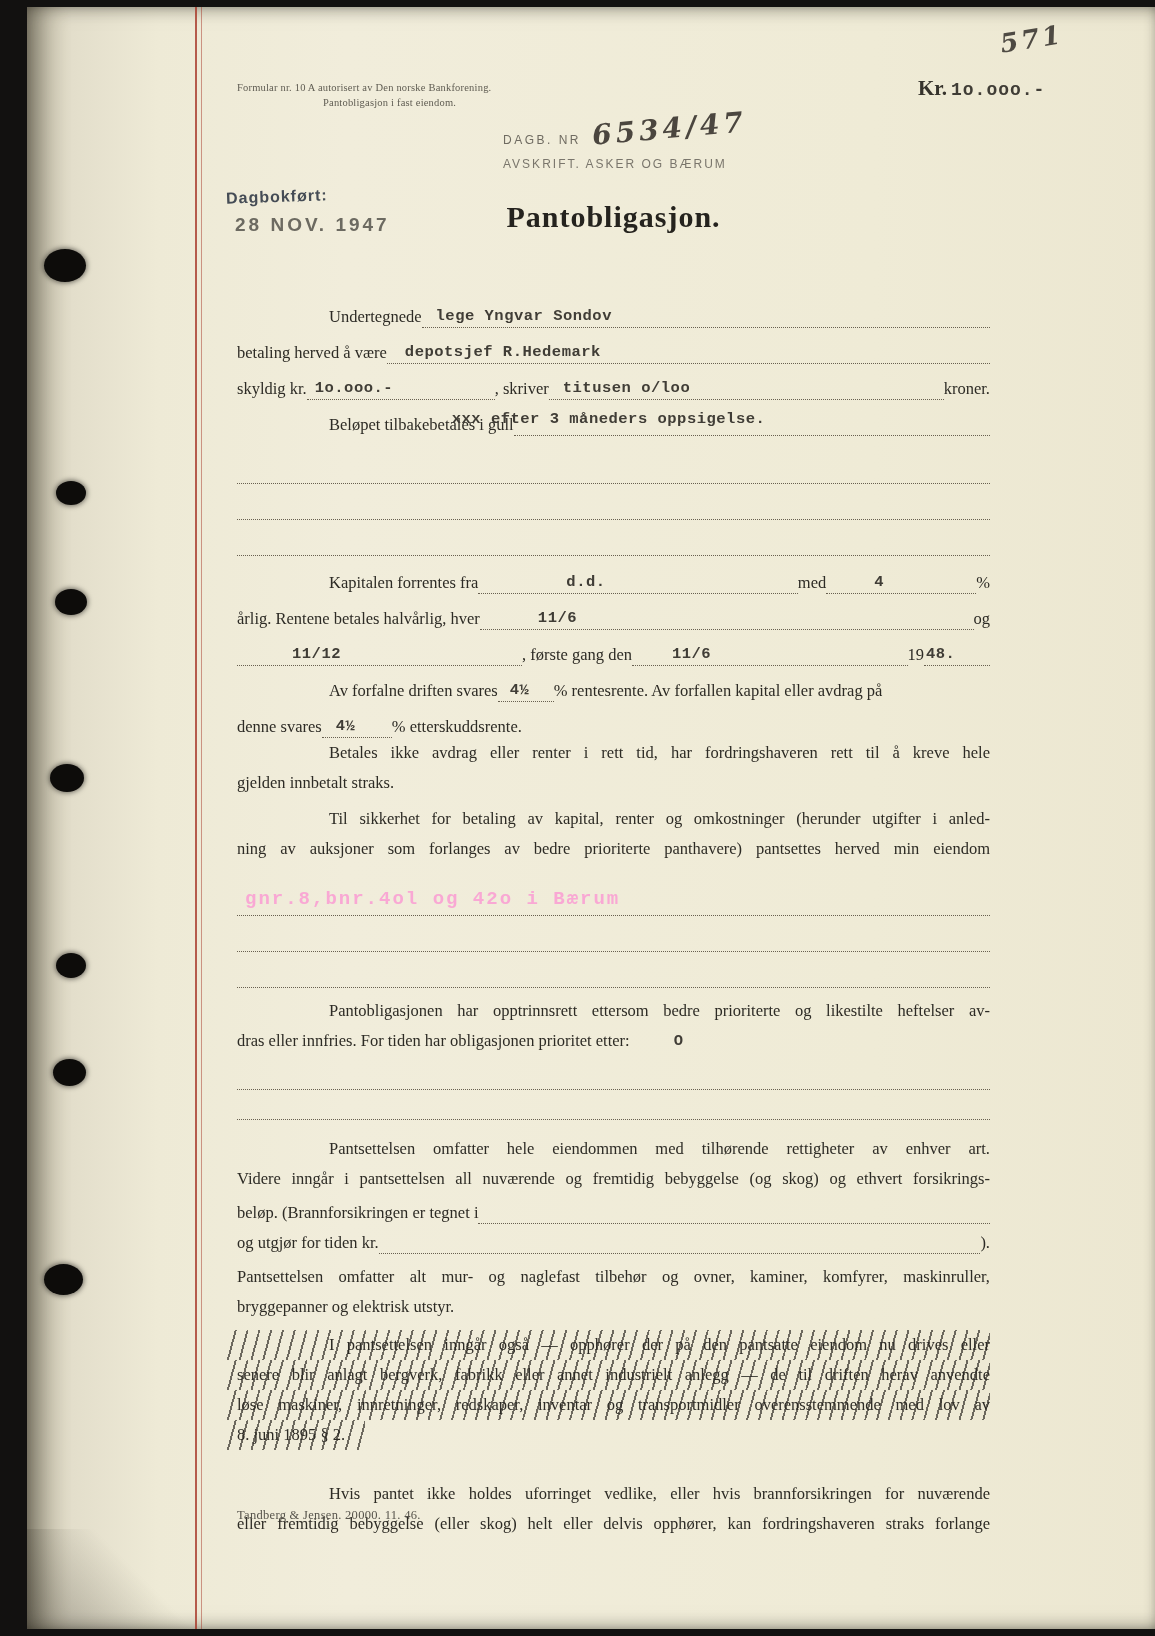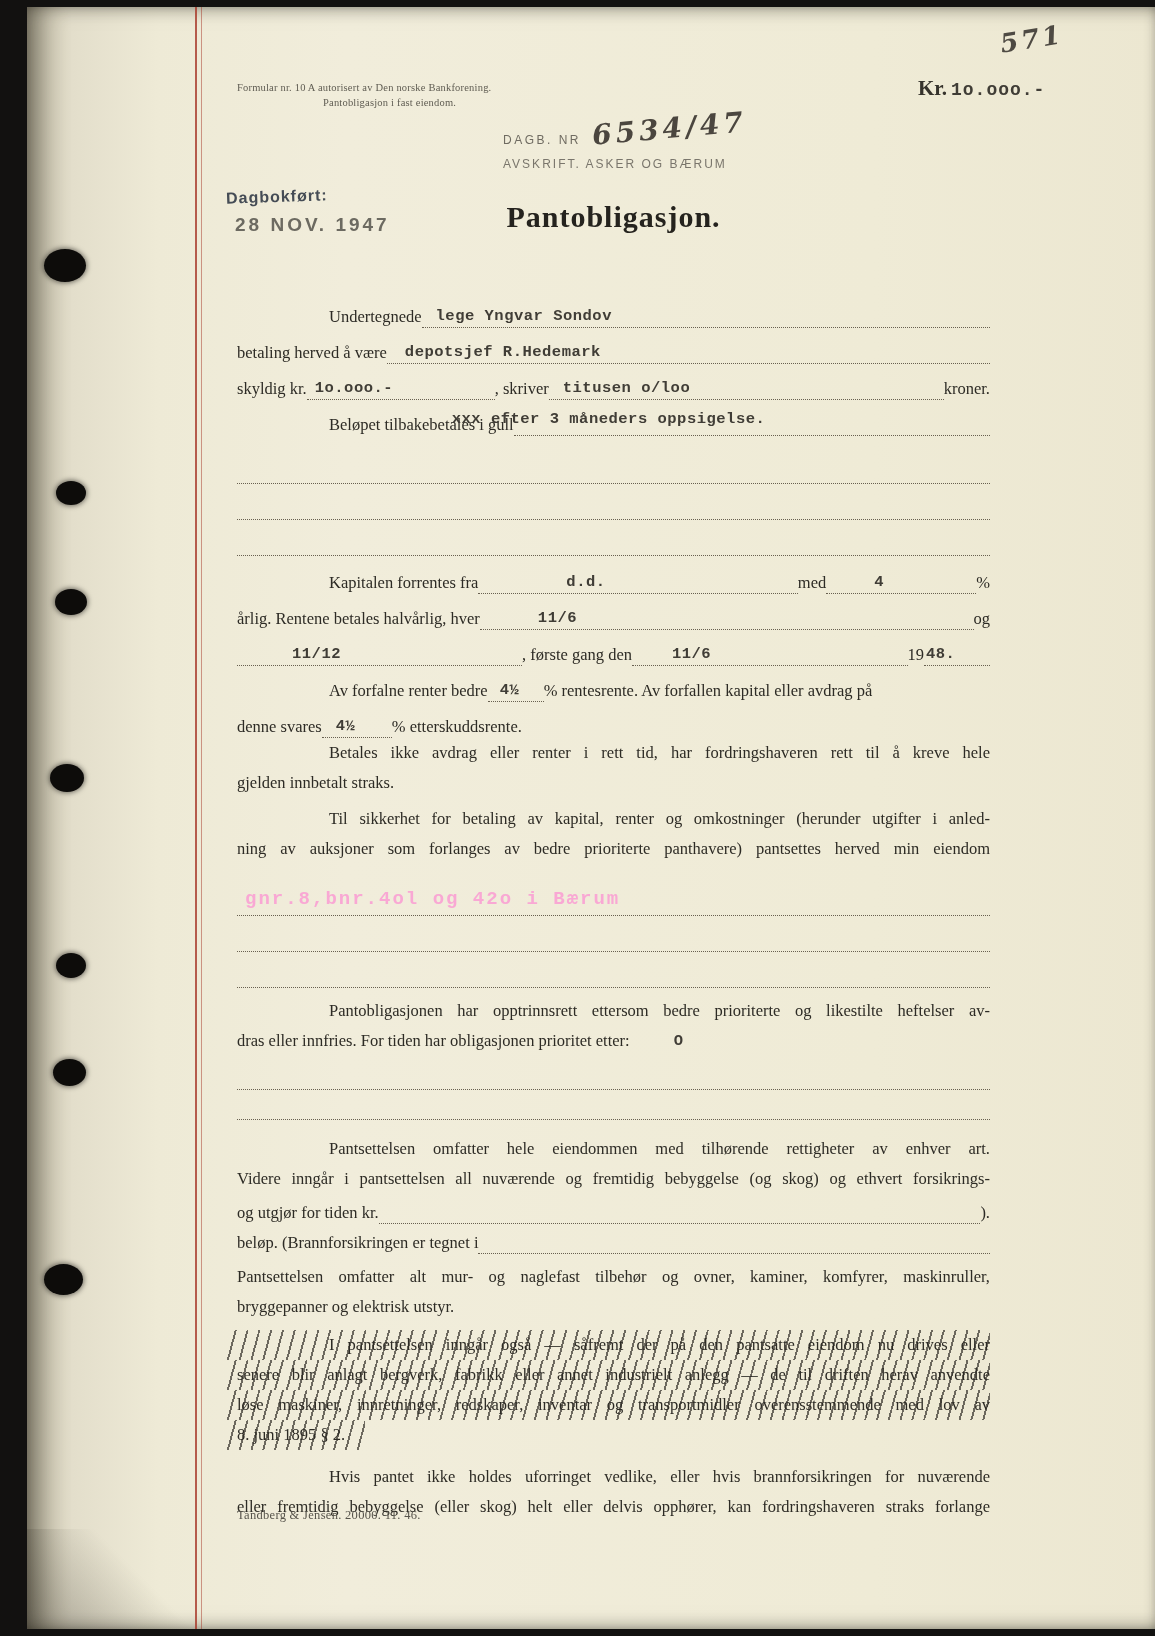--- a/index.html
+++ b/index.html
@@ -181,21 +181,21 @@
       <span class="fill gr">
         <span class="typed" style="left:40px">11/6</span>
       </span>
       <span class="plabel">19</span>
       <span class="fill" style="width:66px">
         <span class="typed" style="left:2px">48.</span>
       </span>
     </div>
 
     <div class="frow ind-pad">
-      <span class="plabel">Av forfalne renter bedre</span>
+      <span class="plabel">Av forfalne driften svares</span>
       <span class="fill" style="width:56px">
         <span class="typed" style="left:12px">4½</span>
       </span>
       <span class="plabel">% rentesrente.  Av forfallen kapital eller avdrag på</span>
     </div>
 
     <div class="frow">
       <span class="plabel">denne svares</span>
       <span class="fill" style="width:70px">
         <span class="typed" style="left:14px">4½</span>
@@ -236,43 +236,43 @@
         <span class="fill gr"></span>
       </div>
     <div class="frow h30">
         <span class="fill gr"></span>
       </div>
 
     <div style="margin-top:14px">
       <div class="jline tind">Pantsettelsen omfatter hele eiendommen med tilhørende rettigheter av enhver art.</div>
       <div class="jline">Videre inngår i pantsettelsen all nuværende og fremtidig bebyggelse (og skog) og ethvert forsikrings-</div>
       <div class="frow h30">
+        <span class="plabel">beløp.  (Brannforsikringen er tegnet i</span>
+        <span class="fill gr"></span>
+      </div>
+      <div class="frow h30">
         <span class="plabel">og utgjør for tiden kr.</span>
         <span class="fill gr"></span>
         <span class="plabel">).</span>
-      </div>
-      <div class="frow h30">
-        <span class="plabel">beløp.  (Brannforsikringen er tegnet i</span>
-        <span class="fill gr"></span>
       </div>
     </div>
 
     <div style="margin-top:8px">
       <div class="jline">Pantsettelsen omfatter alt mur- og naglefast tilbehør og ovner, kaminer, komfyrer, maskinruller,</div>
       <div class="pline">bryggepanner og elektrisk utstyr.</div>
     </div>
 
     <div style="margin-top:8px">
-      <div class="jline tind hatch">I pantsettelsen inngår også — såfremt der på den pantsatte eiendom nu drives eller</div>
+      <div class="jline tind hatch">I pantsettelsen inngår også — opphører der på den pantsatte eiendom nu drives eller</div>
       <div class="jline hatch">senere blir anlagt bergverk, fabrikk eller annet industrielt anlegg — de til driften herav anvendte</div>
       <div class="jline hatch">løse maskiner, innretninger, redskaper, inventar og transportmidler overensstemmende med lov av</div>
       <div class="pline hatch hatch-part">8. juni 1895 § 2.</div>
     </div>
 
-    <div style="margin-top:12px">
+    <div style="margin-top:29px">
       <div class="jline tind">Hvis pantet ikke holdes uforringet vedlike, eller hvis brannforsikringen for nuværende</div>
       <div class="jline">eller fremtidig bebyggelse (eller skog) helt eller delvis opphører, kan fordringshaveren straks forlange</div>
     </div>
 
   </div>
 
   <div class="abs printer">Tandberg &amp; Jensen. 20000. 11. 46.</div>
 </div>
 
 </body></html>

